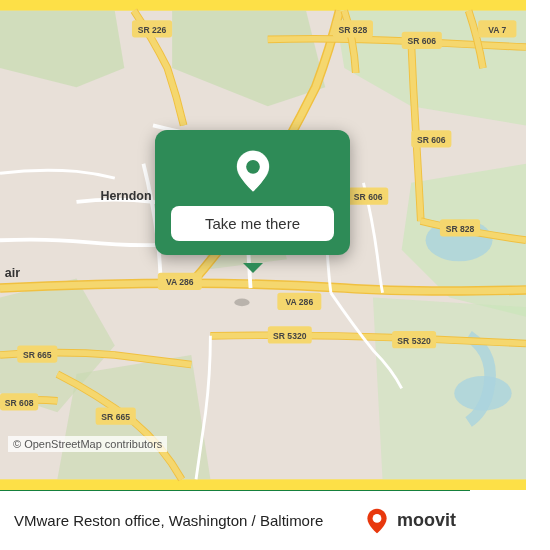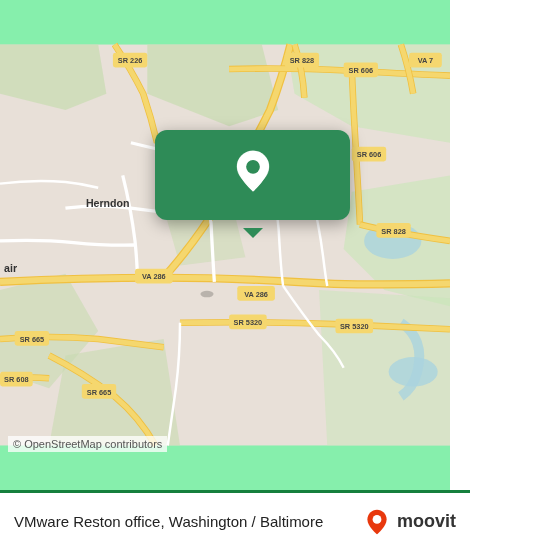--- a/index.html
+++ b/index.html
@@ -5,25 +5,25 @@
     * { margin: 0; padding: 0; box-sizing: border-box; }
     body {
       width: 550px;
       height: 550px;
       overflow: hidden;
       font-family: Arial, sans-serif;
       position: relative;
     }
 
     #map-container {
-      width: 450px;
+      width: 526px;
       height: 490px;
       position: relative;
       overflow: hidden;
-      background-color: #86efac;
+      background-color: #fde047;
     }
 
     
     .map-svg {
       width: 100%;
       height: 100%;
       position: absolute;
       top: 0; left: 0;
     }
 
@@ -75,21 +75,21 @@
     }
 
     
     #bottom-bar {
       width: 470px;
       height: 60px;
       background: white;
       display: flex;
       align-items: center;
       padding: 0 14px;
-      border-top: 3px solid #15803d;
+      border-top: 1px solid #15803d;
       position: relative;
     }
 
     #copyright-text {
       font-size: 11px;
       color: #555;
       position: absolute;
       bottom: 38px;
       left: 8px;
       background: rgba(255,255,255,0.75);
@@ -245,20 +245,21 @@
     <svg id="popup-pin" viewBox="0 0 48 56" xmlns="http://www.w3.org/2000/svg">
 
       <ellipse cx="24" cy="22" rx="19" ry="19" fill="white" opacity="0.3"></ellipse>
       <circle cx="24" cy="22" r="19" fill="white" opacity="0.25"></circle>
 
       <path d="M24 4 C14 4 6 12 6 22 C6 34 24 50 24 50 C24 50 42 34 42 22 C42 12 34 4 24 4 Z" fill="white" stroke="white" stroke-width="1.5"></path>
 
       <circle cx="24" cy="22" r="8" fill="#2e8b57"></circle>
     </svg>
 
+    <button id="take-me-there-btn">Take me there</button>
   </div>
 </div>
 
 <div id="bottom-bar">
   <span id="location-name">VMware Reston office, Washington / Baltimore</span>
 
   <div id="moovit-logo">
 
     <svg id="moovit-pin" viewBox="0 0 28 32" xmlns="http://www.w3.org/2000/svg">
       <path d="M14 2 C8 2 3 7 3 13 C3 21 14 30 14 30 C14 30 25 21 25 13 C25 7 20 2 14 2 Z" fill="#e8380d"></path>

